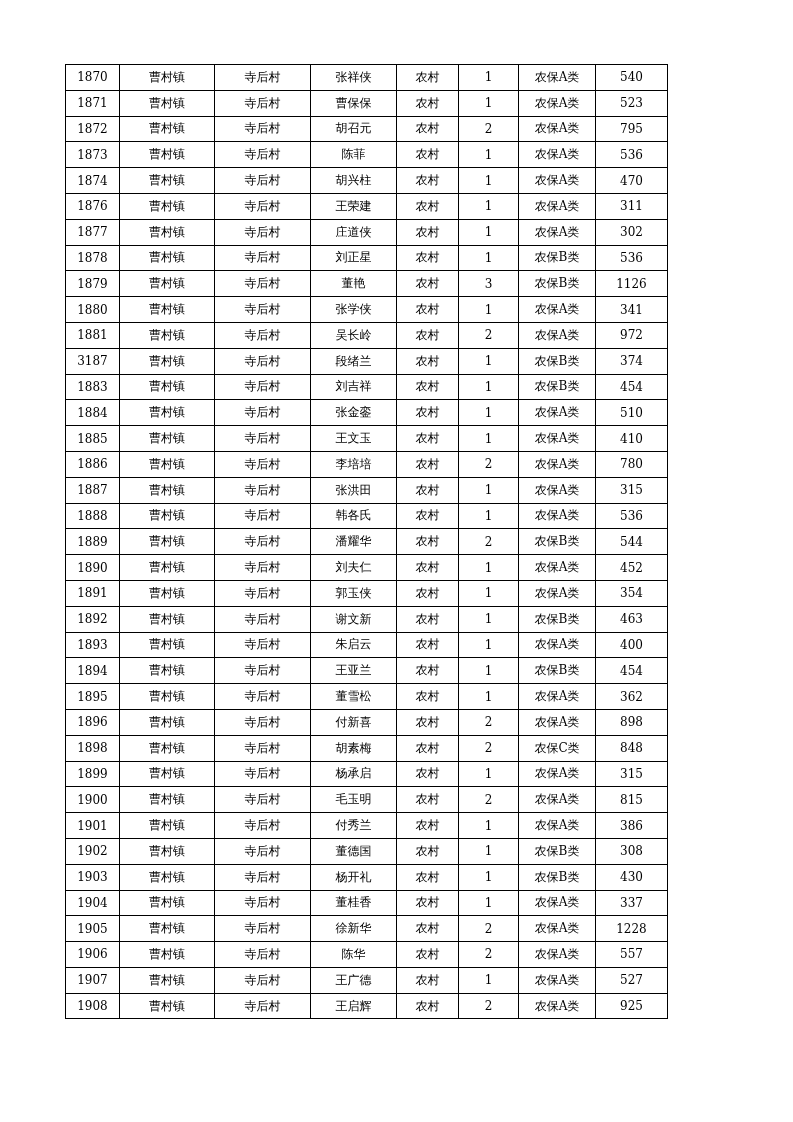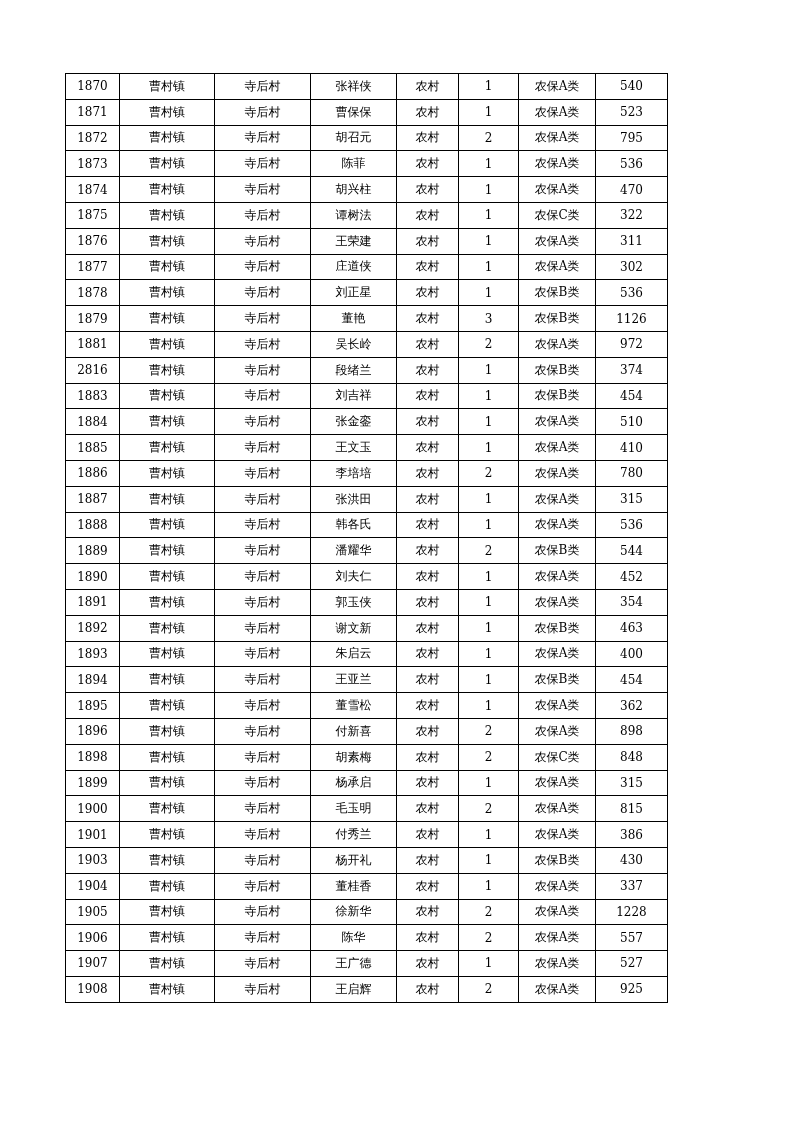--- a/index.html
+++ b/index.html
@@ -11,21 +11,21 @@
     position: relative;
     width: 793px;
     height: 1122px;
     background: #ffffff;
     overflow: hidden;
     font-family: "DejaVu Serif", "Liberation Serif", serif;
   }
   table.data-table {
     position: absolute;
     left: 65px;
-    top: 73px;
+    top: 64px;
     width: 602px;
     border-collapse: collapse;
     table-layout: fixed;
     padding-left: 45px;
   }
   table.data-table td {
     border: 1px solid #000000;
     font-size: 12px;
     color: #000000;
     text-align: center;
@@ -104,30 +104,20 @@
           <td>1874</td>
           <td>曹村镇</td>
           <td>寺后村</td>
           <td>胡兴柱</td>
           <td>农村</td>
           <td>1</td>
           <td>农保A类</td>
           <td>470</td>
         </tr>
         <tr>
-          <td>1875</td>
-          <td>曹村镇</td>
-          <td>寺后村</td>
-          <td>谭树法</td>
-          <td>农村</td>
-          <td>1</td>
-          <td>农保C类</td>
-          <td>322</td>
-        </tr>
-        <tr>
           <td>1876</td>
           <td>曹村镇</td>
           <td>寺后村</td>
           <td>王荣建</td>
           <td>农村</td>
           <td>1</td>
           <td>农保A类</td>
           <td>311</td>
         </tr>
         <tr>
@@ -154,31 +144,41 @@
           <td>1879</td>
           <td>曹村镇</td>
           <td>寺后村</td>
           <td>董艳</td>
           <td>农村</td>
           <td>3</td>
           <td>农保B类</td>
           <td>1126</td>
         </tr>
         <tr>
+          <td>1880</td>
+          <td>曹村镇</td>
+          <td>寺后村</td>
+          <td>张学侠</td>
+          <td>农村</td>
+          <td>1</td>
+          <td>农保A类</td>
+          <td>341</td>
+        </tr>
+        <tr>
           <td>1881</td>
           <td>曹村镇</td>
           <td>寺后村</td>
           <td>吴长岭</td>
           <td>农村</td>
           <td>2</td>
           <td>农保A类</td>
           <td>972</td>
         </tr>
         <tr>
-          <td>2816</td>
+          <td>3187</td>
           <td>曹村镇</td>
           <td>寺后村</td>
           <td>段绪兰</td>
           <td>农村</td>
           <td>1</td>
           <td>农保B类</td>
           <td>374</td>
         </tr>
         <tr>
           <td>1883</td>
@@ -352,20 +352,30 @@
         </tr>
         <tr>
           <td>1901</td>
           <td>曹村镇</td>
           <td>寺后村</td>
           <td>付秀兰</td>
           <td>农村</td>
           <td>1</td>
           <td>农保A类</td>
           <td>386</td>
+        </tr>
+        <tr>
+          <td>1902</td>
+          <td>曹村镇</td>
+          <td>寺后村</td>
+          <td>董德国</td>
+          <td>农村</td>
+          <td>1</td>
+          <td>农保B类</td>
+          <td>308</td>
         </tr>
         <tr>
           <td>1903</td>
           <td>曹村镇</td>
           <td>寺后村</td>
           <td>杨开礼</td>
           <td>农村</td>
           <td>1</td>
           <td>农保B类</td>
           <td>430</td>

